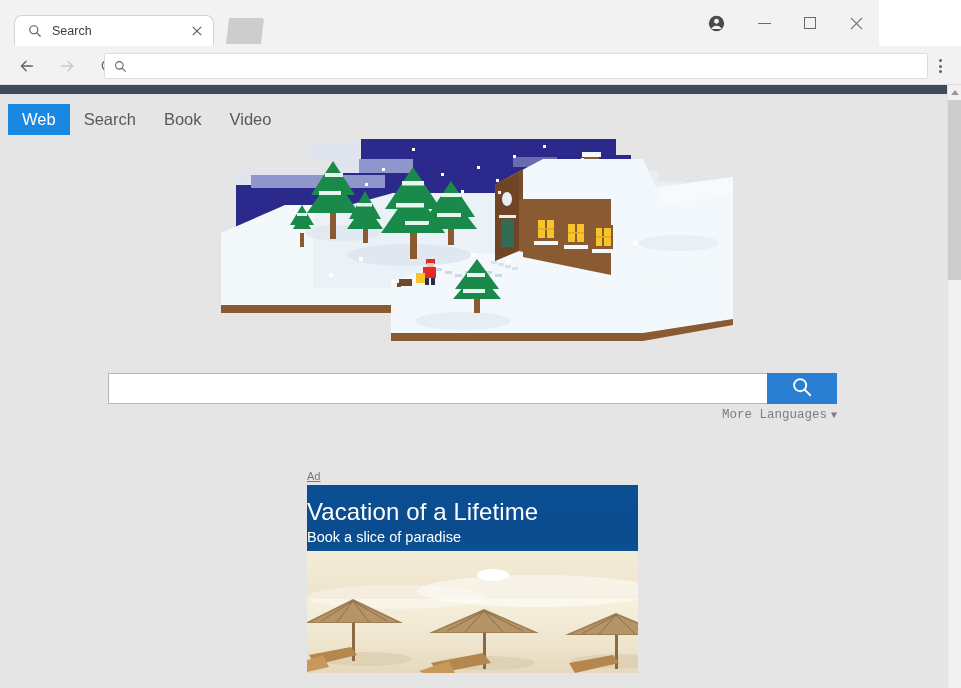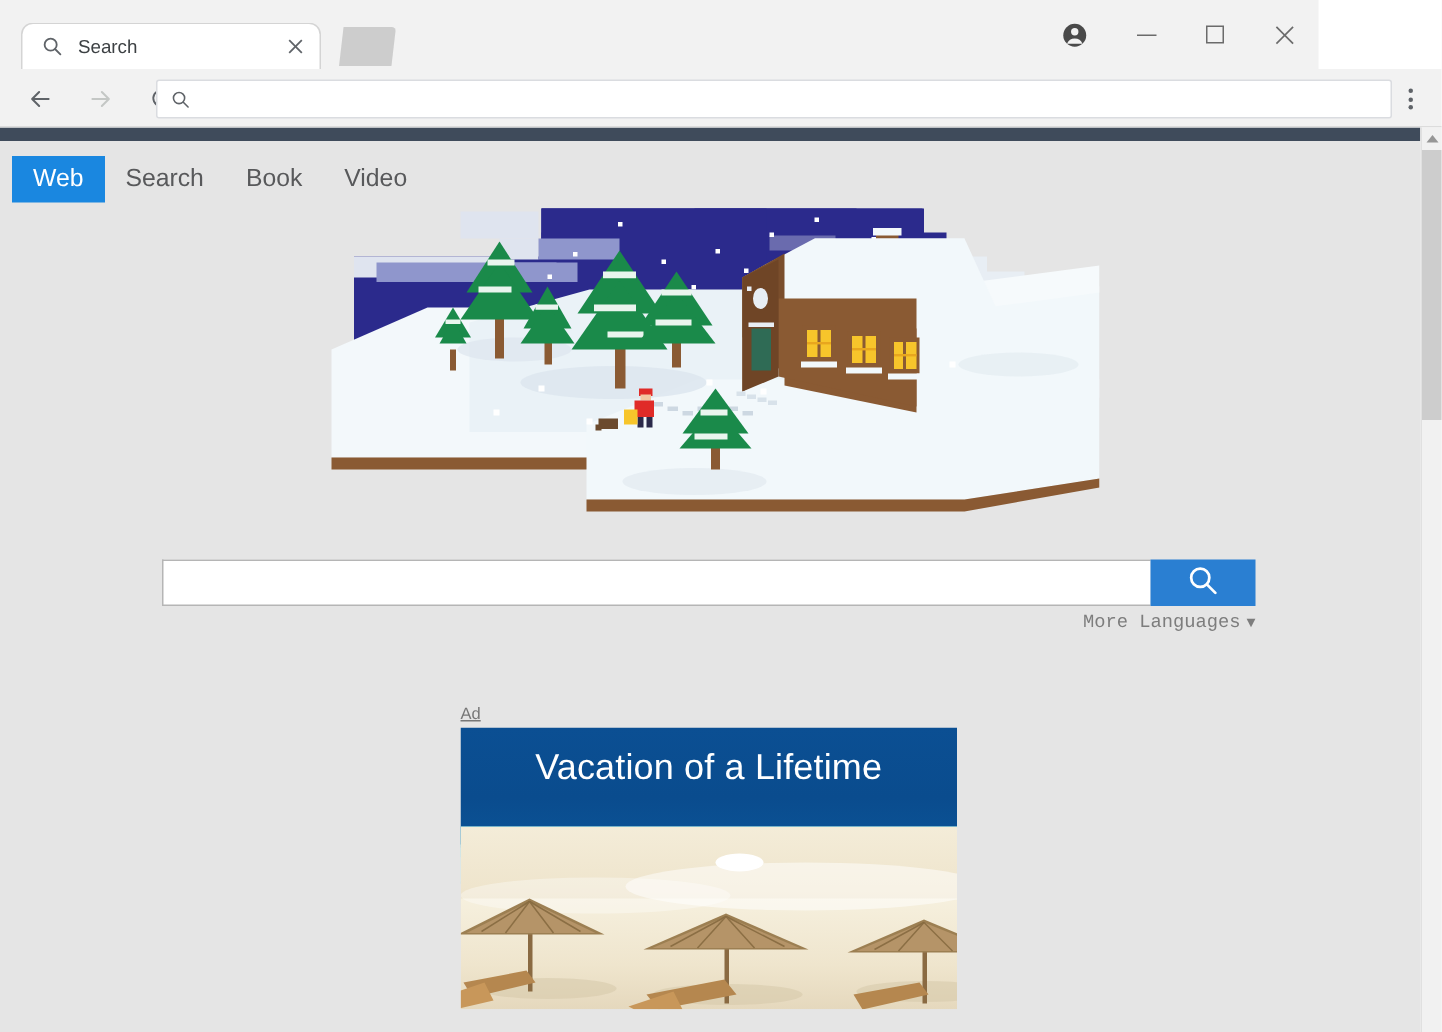--- a/index.html
+++ b/index.html
@@ -271,21 +271,20 @@
     height: 188px;
     position: relative;
     overflow: hidden;
     cursor: pointer;
   }
   .ad-head {
     position: absolute;
     left: 0; top: 0;
     width: 331px; height: 78px;
     background: linear-gradient(180deg, #0b4f93 0%, #0a4c8e 60%, #0b5396 100%);
-    text-align: center;
   }
   .ad-title {
     margin: 0;
     padding-top: 14px;
     font-size: 24px;
     font-weight: normal;
     color: #ffffff;
     letter-spacing: 0.1px;
     line-height: 1.05;
   }
@@ -650,20 +649,21 @@
 
     <div class="more-languages">
       <span>More Languages</span><span style="margin-left:4px;font-size:10px;">▼</span>
     </div>
 
     <div class="ad-block">
       <div class="ad-label">Ad</div>
       <div class="ad-card">
         <div class="ad-head">
           <h2 class="ad-title">Vacation of a Lifetime</h2>
+          <p class="ad-sub">Book a slice of paradise</p>
         </div>
         <div class="ad-photo">
           <svg width="331" height="122" viewBox="0 0 331 122">
             <defs>
               <linearGradient id="seaG" x1="0" y1="0" x2="0" y2="1">
                 <stop offset="0%" stop-color="#1fb7d6"></stop>
                 <stop offset="55%" stop-color="#4fd2e2"></stop>
                 <stop offset="100%" stop-color="#a8e8ee"></stop>
               </linearGradient>
               <linearGradient id="sandG" x1="0" y1="0" x2="0" y2="1">

